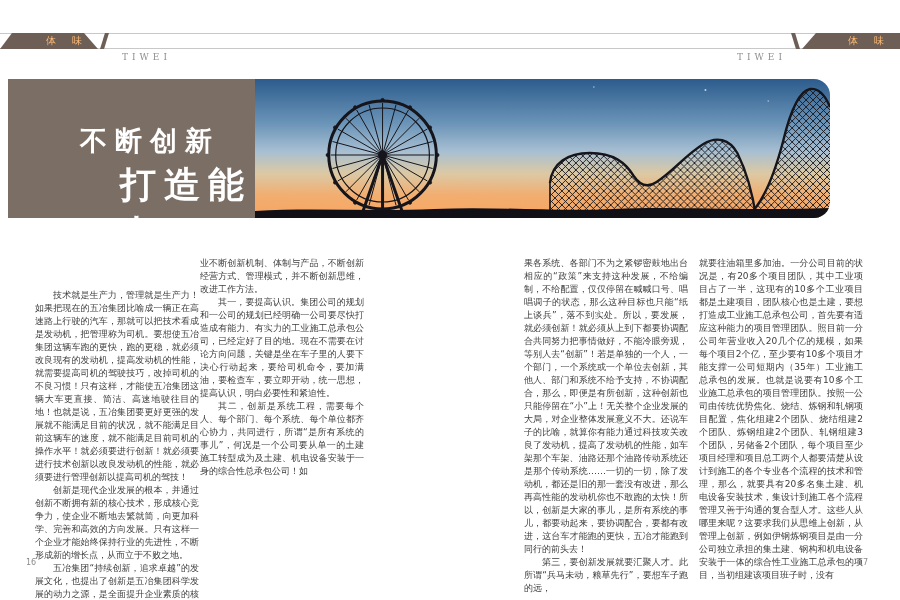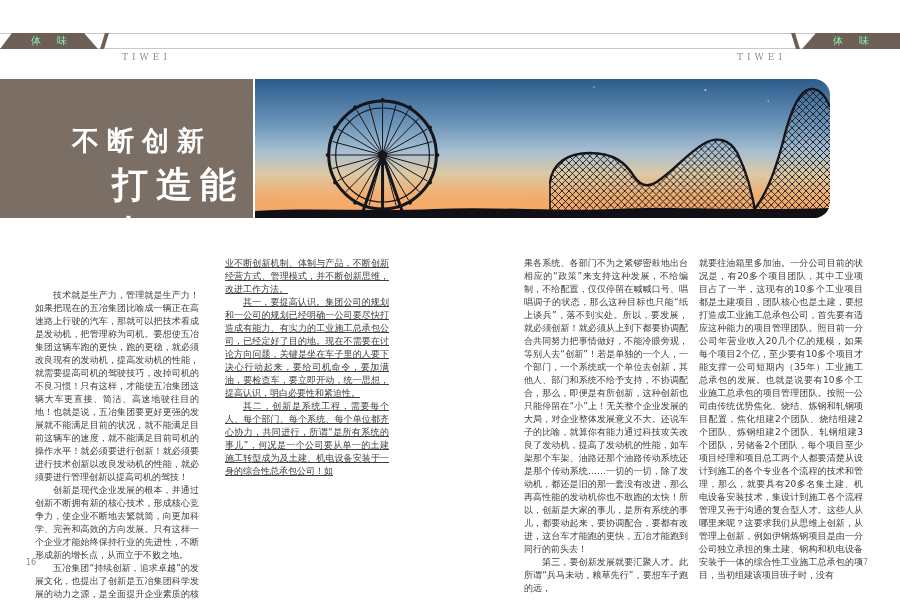--- a/index.html
+++ b/index.html
@@ -13,51 +13,51 @@
   *{margin:0;padding:0;box-sizing:border-box;}
   html,body{width:900px;height:600px;overflow:hidden;background:#fff;
     font-family:"DejaVu Sans","Liberation Sans",sans-serif;}
   .sheet{position:relative;width:900px;height:600px;background:#fff;}
 
   
   .header-rule{position:absolute;left:0;right:0;height:1px;background:var(--header-line);}
   .header-rule.top{top:33px;}
   .header-rule.bottom{top:48px;}
   .banner{position:absolute;top:33px;height:16px;background:var(--banner-brown);
-    color:#86efac;display:flex;align-items:center;justify-content:center;z-index:3;}
+    color:#fdba74;display:flex;align-items:center;justify-content:flex-end;z-index:3;}
   .banner span{font-family:"DejaVu Serif","Liberation Serif",serif;font-size:10px;
     letter-spacing:16px;text-indent:16px;line-height:1;}
   .banner.left{left:0;width:98px;clip-path:polygon(12px 0,84px 0,98px 100%,0 100%);}
   .banner.right{left:802px;width:98px;clip-path:polygon(14px 0,98px 0,98px 100%,0 100%);}
   .banner-sep{position:absolute;top:33px;width:9px;height:16px;background:var(--banner-brown);z-index:2;}
   .banner-sep.left{left:100px;clip-path:polygon(55% 0,100% 0,45% 100%,0 100%);}
   .banner-sep.right{left:791px;clip-path:polygon(0 0,45% 0,100% 100%,55% 100%);}
   .tiwei{position:absolute;top:36px;font-size:9px;color:#8f8f8f;letter-spacing:4px;
     font-family:"DejaVu Serif","Liberation Serif",serif;z-index:3;margin-top:16px;}
   .tiwei.left{left:122px;}
   .tiwei.right{right:114px;}
 
   
-  .title-block{position:absolute;left:0;top:79px;width:253px;height:139px;
+  .title-block{position:absolute;left:8px;top:79px;width:253px;height:139px;
     background:var(--title-block-brown);color:#fff;
     font-family:"DejaVu Serif","Liberation Serif",serif;}
   .title-block .t1{position:absolute;left:72px;top:44px;font-size:27px;font-weight:bold;letter-spacing:8px;}
   .title-block .t2{position:absolute;left:112px;top:82px;font-size:36px;font-weight:bold;letter-spacing:8px;}
 
   
   .photo{position:absolute;left:255px;top:79px;width:575px;height:139px;
     border-radius:0 16px 16px 0;overflow:hidden;}
   .photo svg{display:block;width:100%;height:100%;}
 
   
   .col{position:absolute;top:257px;width:164px;color:var(--body-text);
     font-size:9px;line-height:13px;text-align:justify;}
   .col p{text-align:justify;}
   .col p.indent{text-indent:2em;}
-  .col1{left:35px;margin-top:32px;} .col2{left:225px;text-decoration:underline;} .col3{left:524px;} .col4{left:699px;}
+  .col1{left:35px;margin-top:32px;} .col2{left:200px;} .col3{left:524px;} .col4{left:699px;}
 
   
   .pagenum{position:absolute;top:558px;font-size:8px;color:var(--page-number);}
   .pagenum.left{left:26px;}
   .pagenum.right{right:32px;}
 </style>
 </head>
 <body>
 
 <div class="sheet">

